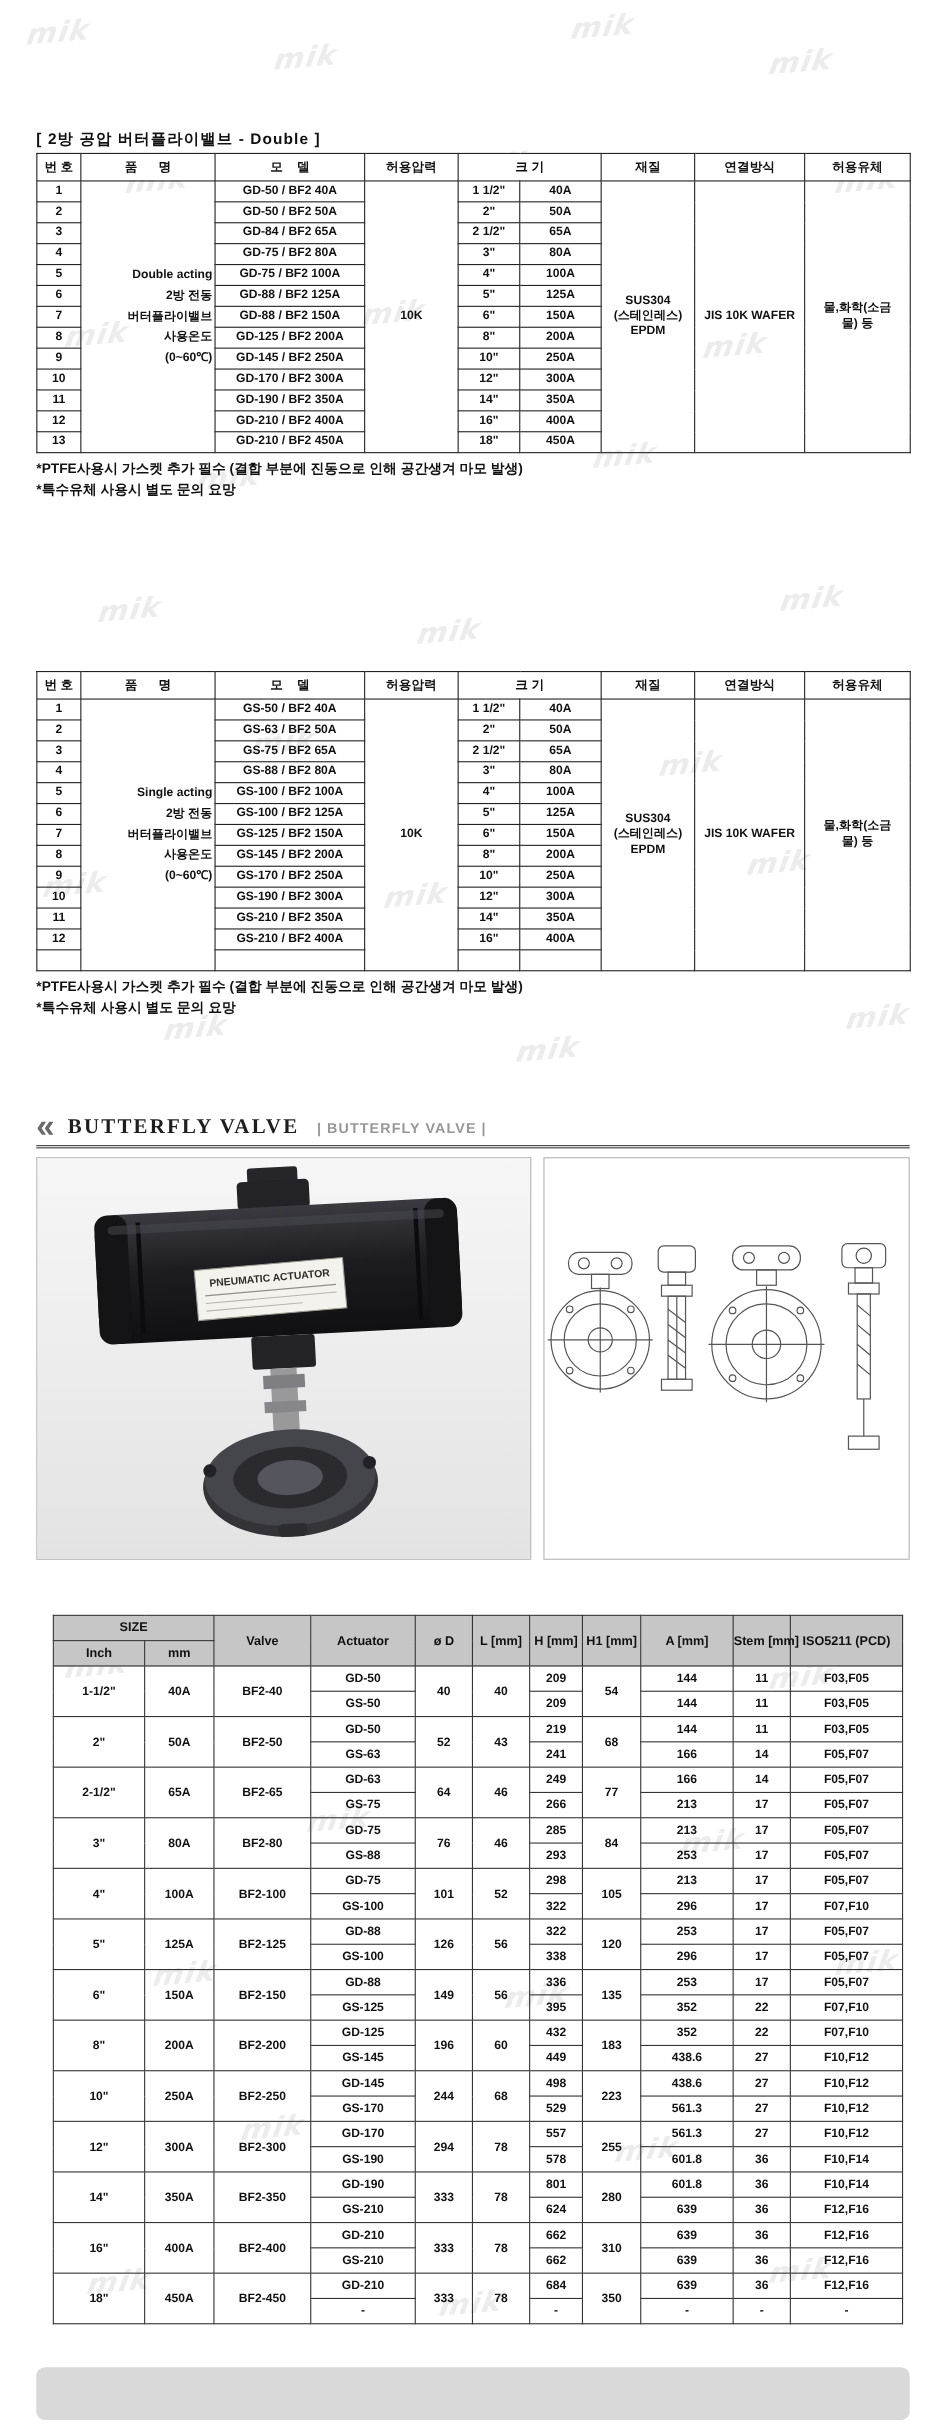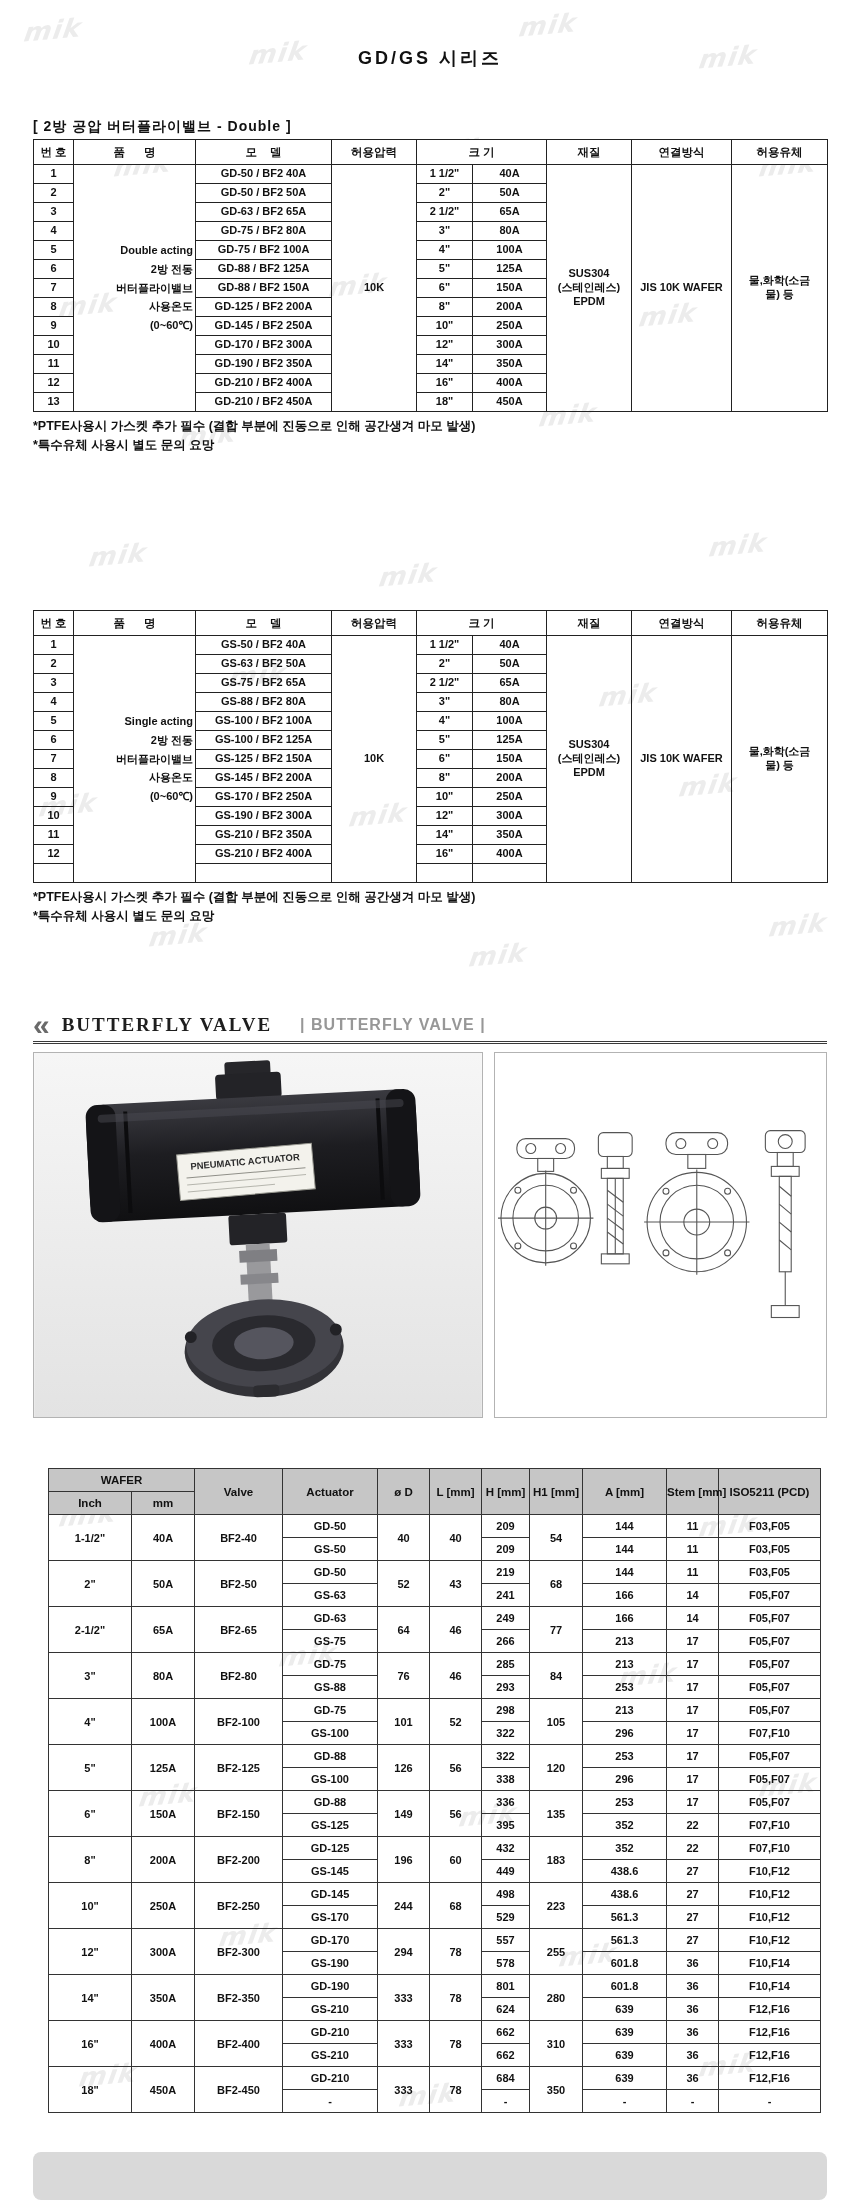--- a/index.html
+++ b/index.html
@@ -27,21 +27,21 @@
   table.valve td.c-name { text-align:right; padding-left:7px; line-height:1.7; }
   .notes { margin-top:5px; font-size:12.5px; font-weight:bold; line-height:1.55; white-space:pre; }
 
   
   .banner { position:absolute; left:33px; top:1014px; width:794px; z-index:1;
             display:flex; align-items:center; gap:12px; padding-bottom:5px;
             border-bottom:3px double #3a3a3a; }
   .banner .chev { font-size:30px; line-height:22px; color:#6a6a6a; font-weight:bold; }
   .banner .b-title { font-family:"Liberation Serif", serif; font-size:19px; font-weight:bold;
                      letter-spacing:2px; color:#1e1e1e; }
-  .banner .b-sub { font-size:16px; font-weight:bold; color:#979797; letter-spacing:1px; margin-left:16px; }
+  .banner .b-sub { font-size:13px; font-weight:bold; color:#979797; letter-spacing:1px; margin-left:4px; }
 
   
   .figures { position:absolute; left:33px; top:1052px; width:794px; height:366px; z-index:1;
              display:flex; justify-content:space-between; }
   .figbox { border:1px solid #b3b3b3; background:#fff; }
   .figbox.photo { width:450px; height:366px; }
   .figbox.drawings { width:333px; height:366px; }
   .figbox svg { display:block; width:100%; height:100%; }
 
   
@@ -100,21 +100,20 @@
       <span class="wm" style="left: 760px; top: 1770px;">mik</span>
       <span class="wm" style="left: 220px; top: 1920px;">mik</span>
       <span class="wm" style="left: 560px; top: 1940px;">mik</span>
       <span class="wm" style="left: 80px; top: 2060px;">mik</span>
       <span class="wm" style="left: 400px; top: 2080px;">mik</span>
       <span class="wm" style="left: 700px; top: 2050px;">mik</span>
       <span class="wm" style="left: 300px; top: 2165px;">mik</span>
       <span class="wm" style="left: 640px; top: 2160px;">mik</span>
     </div>
 
-  <h1 class="page-title">GD/GS 시리즈</h1>
 
   <section class="vt" id="table-double-section">
     <div class="vt-title">[ 2방 공압 버터플라이밸브 - Double ]</div>
     <table class="valve">
       <colgroup>
         <col style="width:40px">
           <col style="width:122px">
           <col style="width:136px">
           <col style="width:85px">
         <col style="width:56px">
@@ -161,21 +160,21 @@
             </td>
           </tr>
           <tr>
             <td>2</td>
             <td>GD-50 / BF2 50A</td>
             <td>2"</td>
             <td>50A</td>
           </tr>
           <tr>
             <td>3</td>
-            <td>GD-63 / BF2 65A</td>
+            <td>GD-84 / BF2 65A</td>
             <td>2 1/2"</td>
             <td>65A</td>
           </tr>
           <tr>
             <td>4</td>
             <td>GD-75 / BF2 80A</td>
             <td>3"</td>
             <td>80A</td>
           </tr>
           <tr>
@@ -492,21 +491,21 @@
         <col style="width:52px">
           <col style="width:52px">
           <col style="width:48px">
           <col style="width:53px">
         <col style="width:84px">
           <col style="width:52px">
           <col style="width:102px">
       </colgroup>
       <thead>
         <tr>
-          <th colspan="2">WAFER</th>
+          <th colspan="2">SIZE</th>
           <th rowspan="2">Valve</th>
           <th rowspan="2">Actuator</th>
           <th rowspan="2">ø D</th>
           <th rowspan="2">L [mm]</th>
           <th rowspan="2">H [mm]</th>
           <th rowspan="2">H1 [mm]</th>
           <th rowspan="2">A [mm]</th>
           <th rowspan="2">Stem [mm]</th>
           <th rowspan="2">ISO5211 (PCD)</th>
         </tr>

